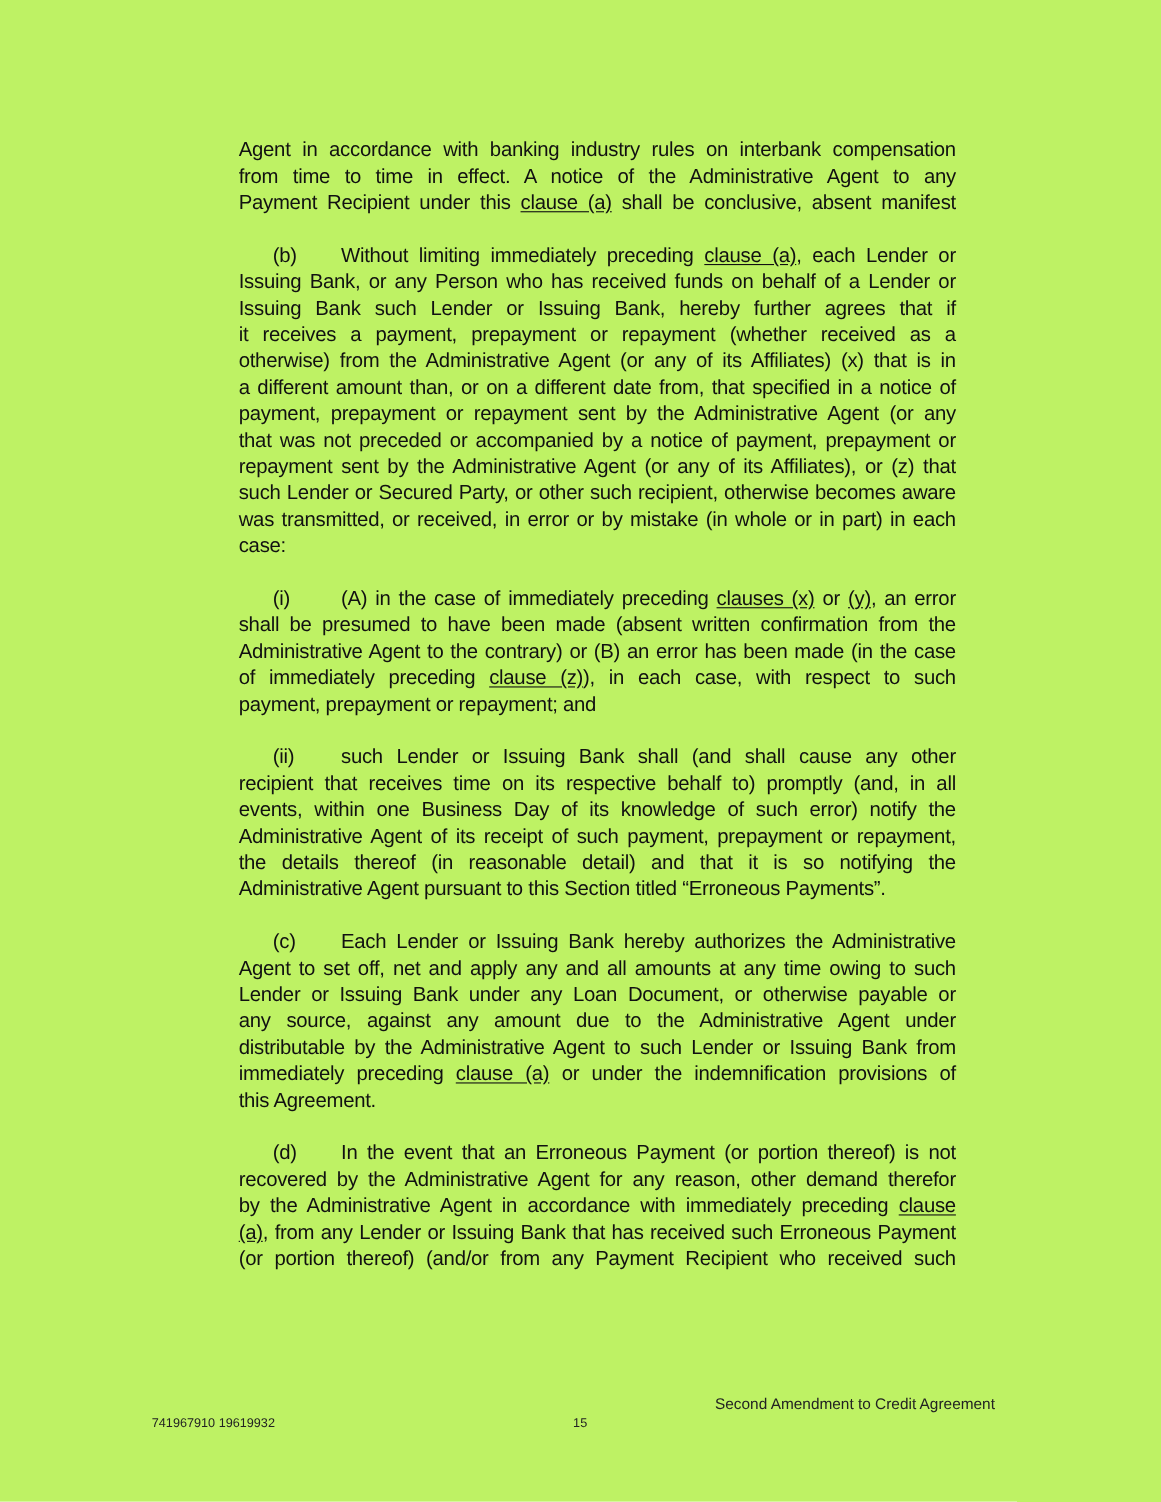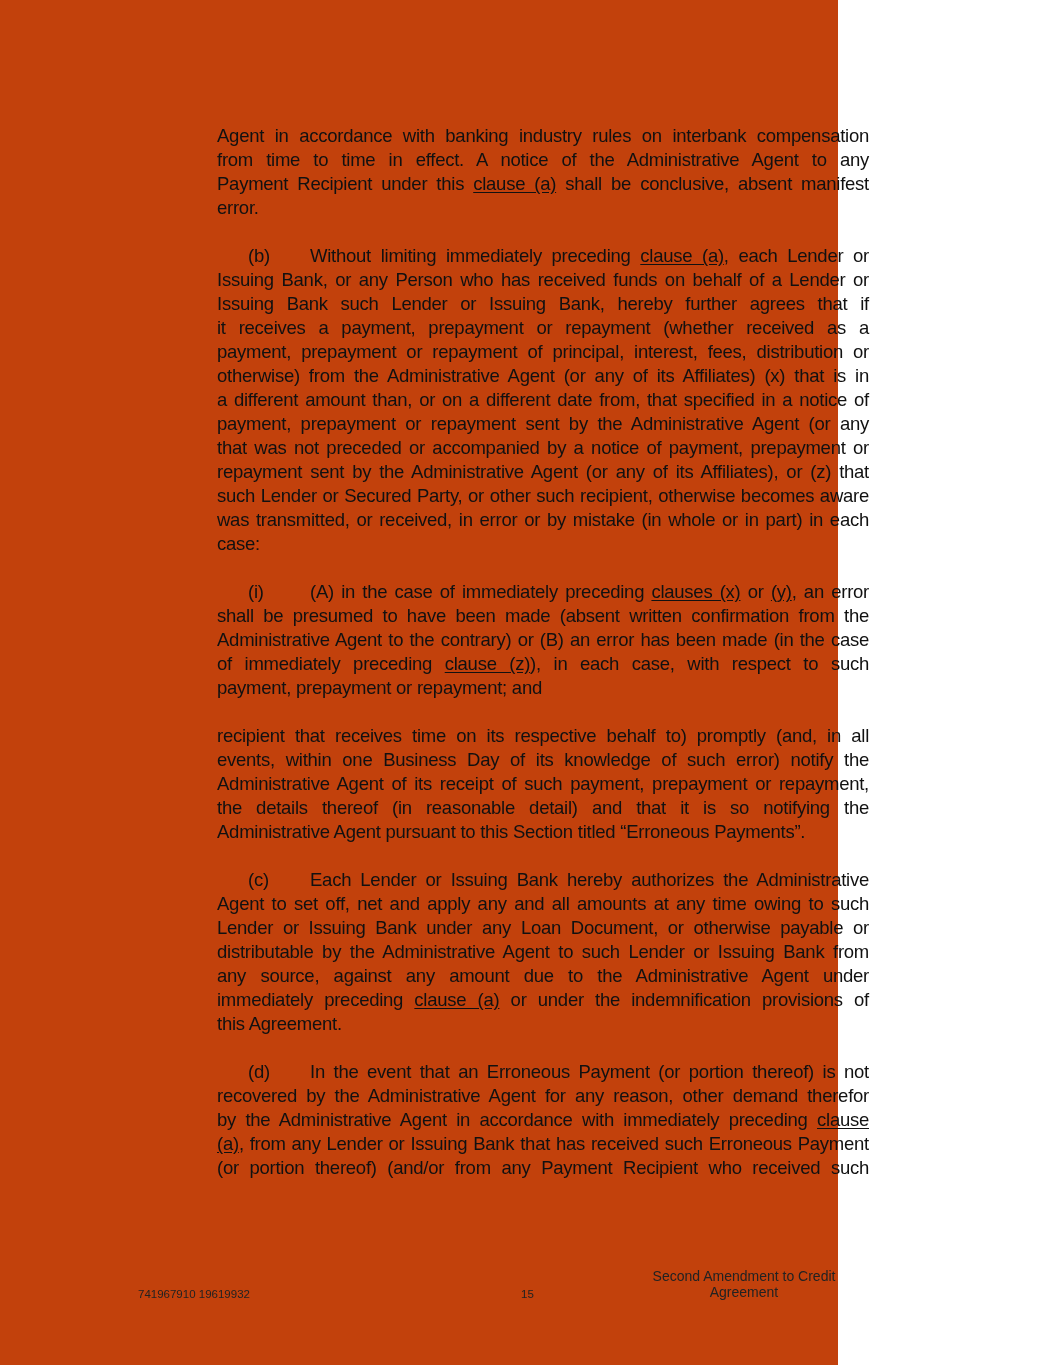--- a/index.html
+++ b/index.html
@@ -11,23 +11,23 @@
       width: 1055px;
       height: 1365px;
       position: relative;
       overflow: hidden;
       font-family: "Liberation Sans", sans-serif;
       color: #111111;
     }
     .page {
       position: absolute;
       left: 0; top: 0;
-      width: 838px;
+      width: 1055px;
       height: 1365px;
-      background: #c2410c;
+      background: #bef264;
     }
     .body-text {
       position: absolute;
       left: 217px;
       top: 124px;
       width: 652px;
       font-size: 18.5px;
       line-height: 24px;
       letter-spacing: -0.25px;
     }
@@ -80,57 +80,56 @@
   </style>
 </head>
 <body>
 
 <div class="page">
   <div class="body-text" id="body-text">
       <div class="para">
         <div class="line">Agent in accordance with banking industry rules on interbank compensation</div>
         <div class="line">from time to time in effect. A notice of the Administrative Agent to any</div>
         <div class="line">Payment Recipient under this <u>clause (a)</u> shall be conclusive, absent manifest</div>
-        <div class="line last">error.</div>
       </div>
       <div class="para">
         <div class="line"><span class="indent-label">(b)</span>Without limiting immediately preceding <u>clause (a)</u>, each Lender or</div>
         <div class="line">Issuing Bank, or any Person who has received funds on behalf of a Lender or</div>
         <div class="line">Issuing Bank such Lender or Issuing Bank, hereby further agrees that if</div>
         <div class="line">it receives a payment, prepayment or repayment (whether received as a</div>
-        <div class="line">payment, prepayment or repayment of principal, interest, fees, distribution or</div>
         <div class="line">otherwise) from the Administrative Agent (or any of its Affiliates) (x) that is in</div>
         <div class="line">a different amount than, or on a different date from, that specified in a notice of</div>
         <div class="line">payment, prepayment or repayment sent by the Administrative Agent (or any</div>
         <div class="line">that was not preceded or accompanied by a notice of payment, prepayment or</div>
         <div class="line">repayment sent by the Administrative Agent (or any of its Affiliates), or (z) that</div>
         <div class="line">such Lender or Secured Party, or other such recipient, otherwise becomes aware</div>
         <div class="line">was transmitted, or received, in error or by mistake (in whole or in part) in each</div>
         <div class="line last">case:</div>
       </div>
       <div class="para">
         <div class="line"><span class="indent-label">(i)</span>(A) in the case of immediately preceding <u>clauses (x)</u> or <u>(y)</u>, an error</div>
         <div class="line">shall be presumed to have been made (absent written confirmation from the</div>
         <div class="line">Administrative Agent to the contrary) or (B) an error has been made (in the case</div>
         <div class="line">of immediately preceding <u>clause (z)</u>), in each case, with respect to such</div>
         <div class="line last">payment, prepayment or repayment; and</div>
       </div>
       <div class="para">
+        <div class="line"><span class="indent-label">(ii)</span>such Lender or Issuing Bank shall (and shall cause any other</div>
         <div class="line">recipient that receives time on its respective behalf to) promptly (and, in all</div>
         <div class="line">events, within one Business Day of its knowledge of such error) notify the</div>
         <div class="line">Administrative Agent of its receipt of such payment, prepayment or repayment,</div>
         <div class="line">the details thereof (in reasonable detail) and that it is so notifying the</div>
         <div class="line last">Administrative Agent pursuant to this Section titled “Erroneous Payments”.</div>
       </div>
       <div class="para">
         <div class="line"><span class="indent-label">(c)</span>Each Lender or Issuing Bank hereby authorizes the Administrative</div>
         <div class="line">Agent to set off, net and apply any and all amounts at any time owing to such</div>
         <div class="line">Lender or Issuing Bank under any Loan Document, or otherwise payable or</div>
+        <div class="line">any source, against any amount due to the Administrative Agent under</div>
         <div class="line">distributable by the Administrative Agent to such Lender or Issuing Bank from</div>
-        <div class="line">any source, against any amount due to the Administrative Agent under</div>
         <div class="line">immediately preceding <u>clause (a)</u> or under the indemnification provisions of</div>
         <div class="line last">this Agreement.</div>
       </div>
       <div class="para">
         <div class="line"><span class="indent-label">(d)</span>In the event that an Erroneous Payment (or portion thereof) is not</div>
         <div class="line">recovered by the Administrative Agent for any reason, other demand therefor</div>
         <div class="line">by the Administrative Agent in accordance with immediately preceding <u>clause</u></div>
         <div class="line"><u>(a)</u>, from any Lender or Issuing Bank that has received such Erroneous Payment</div>
         <div class="line">(or portion thereof) (and/or from any Payment Recipient who received such</div>
       </div>

